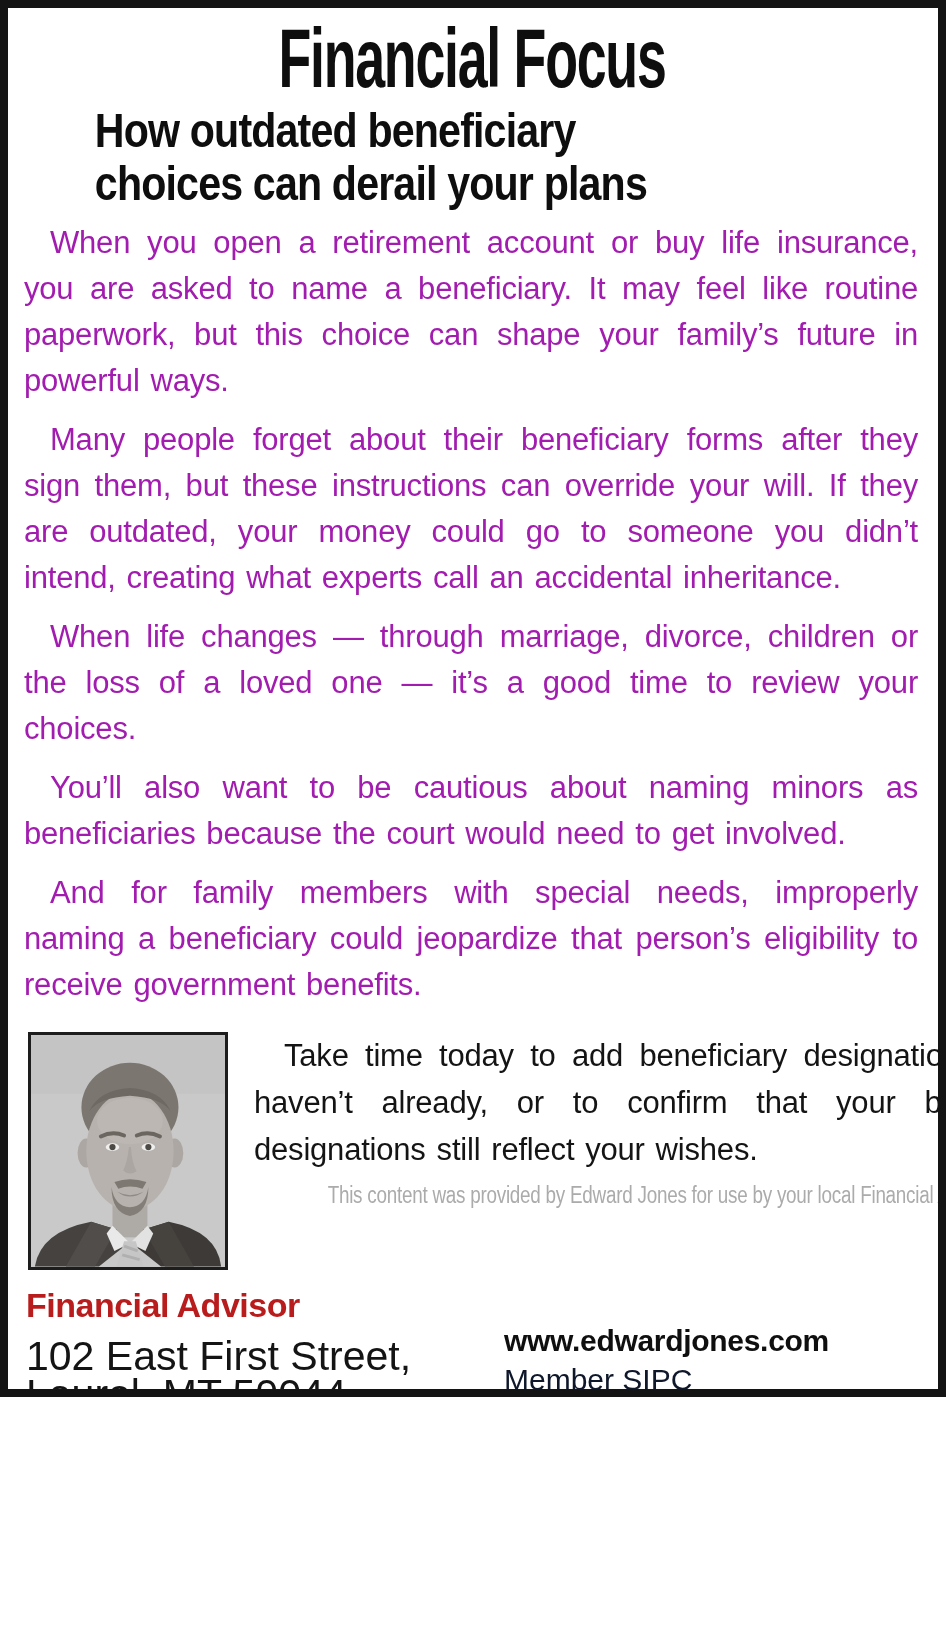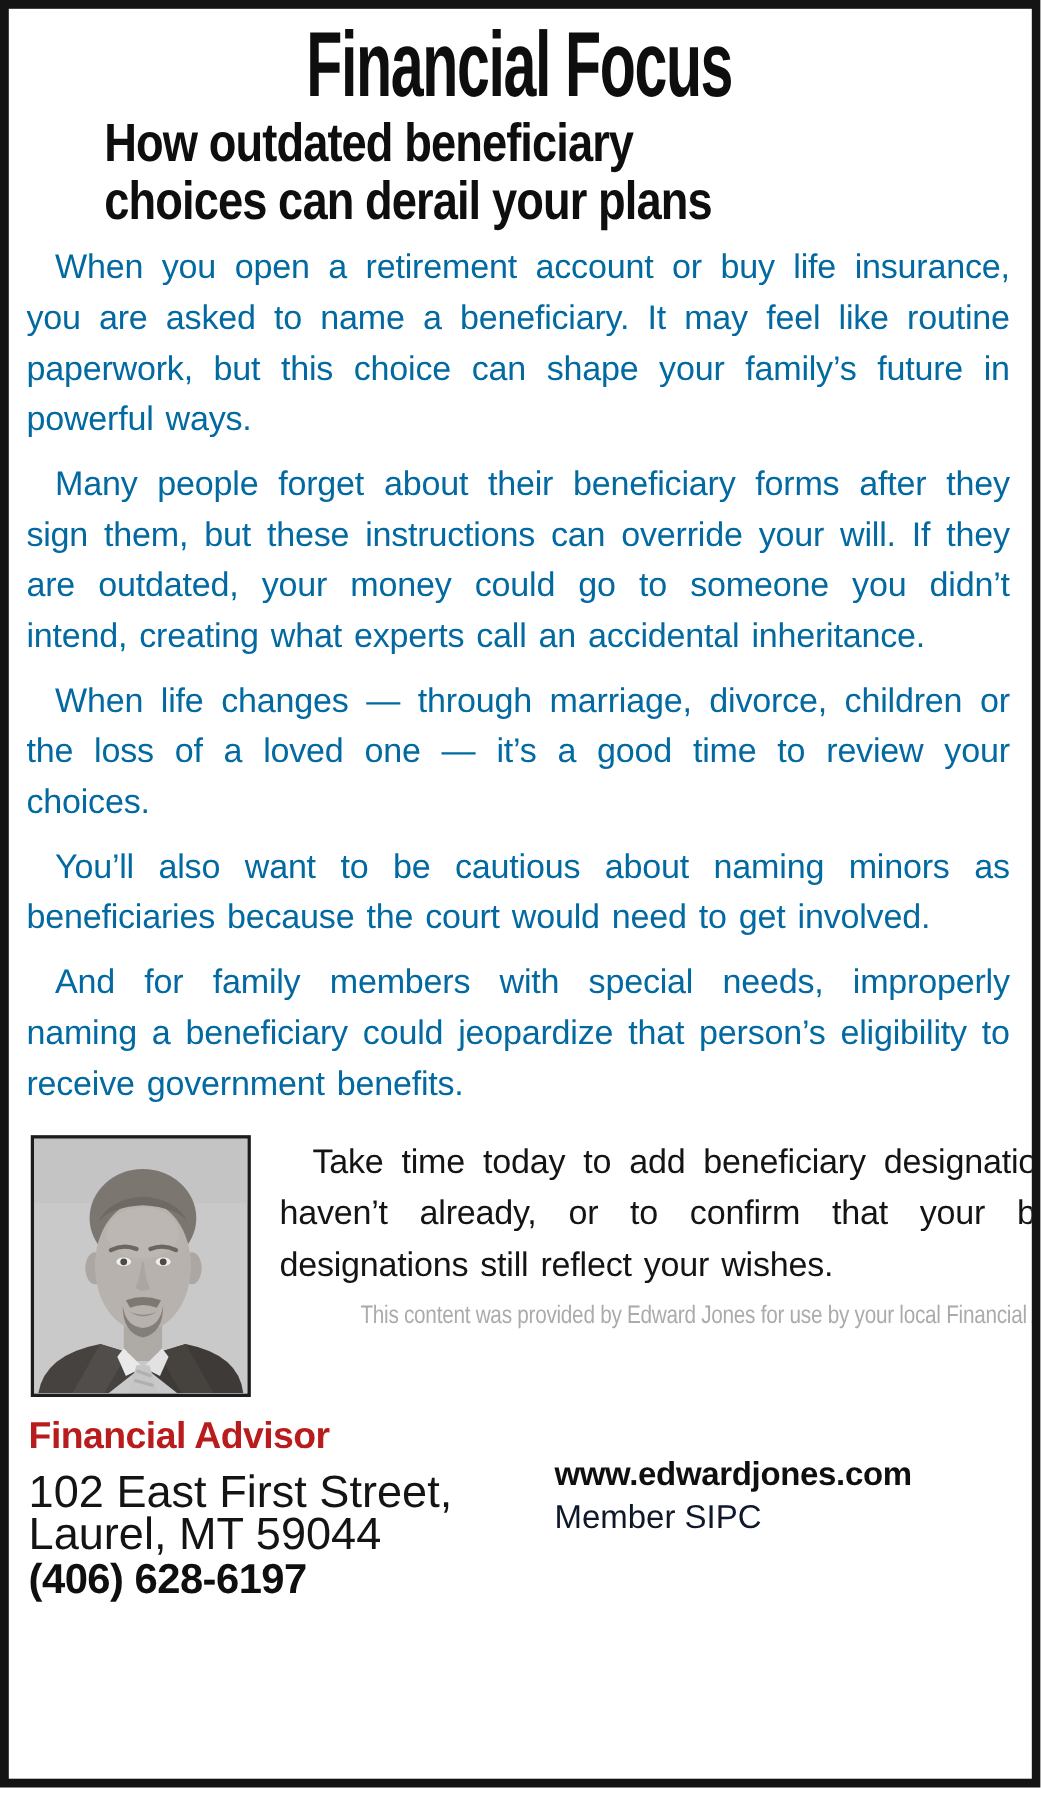--- a/index.html
+++ b/index.html
@@ -3,21 +3,21 @@
 <meta charset="utf-8">
 <style>
   * { margin: 0; padding: 0; box-sizing: border-box; }
   html, body { background: #ffffff; }
   body {
     width: 946px; height: 1650px;
     font-family: "Liberation Sans", sans-serif;
     color: #131313;
   }
   .sheet {
-    width: 946px; height: 1625px;
+    width: 946px; height: 1397px;
     border: 8px solid #141414;
     background: #ffffff;
     padding: 10px 17px 0 15px;
     overflow: hidden;
   }
   
   .masthead {
     display: block;
     text-align: center;
     font-size: 84px;
@@ -43,21 +43,21 @@
   }
   
   .body-par {
     font-size: 31px;
     line-height: 46px;
     text-align: justify;
     text-indent: 26px;
     word-spacing: 2.5px;
     letter-spacing: -0.2px;
     margin: 0 3px 13px 1px;
-    color: #0369a1;
+    color: #a21caf;
   }
   
   .photo-row {
     display: flex;
     align-items: flex-start;
     margin-top: 24px;
     margin-left: 5px;
   }
   .photo-frame {
     flex: 0 0 200px;

